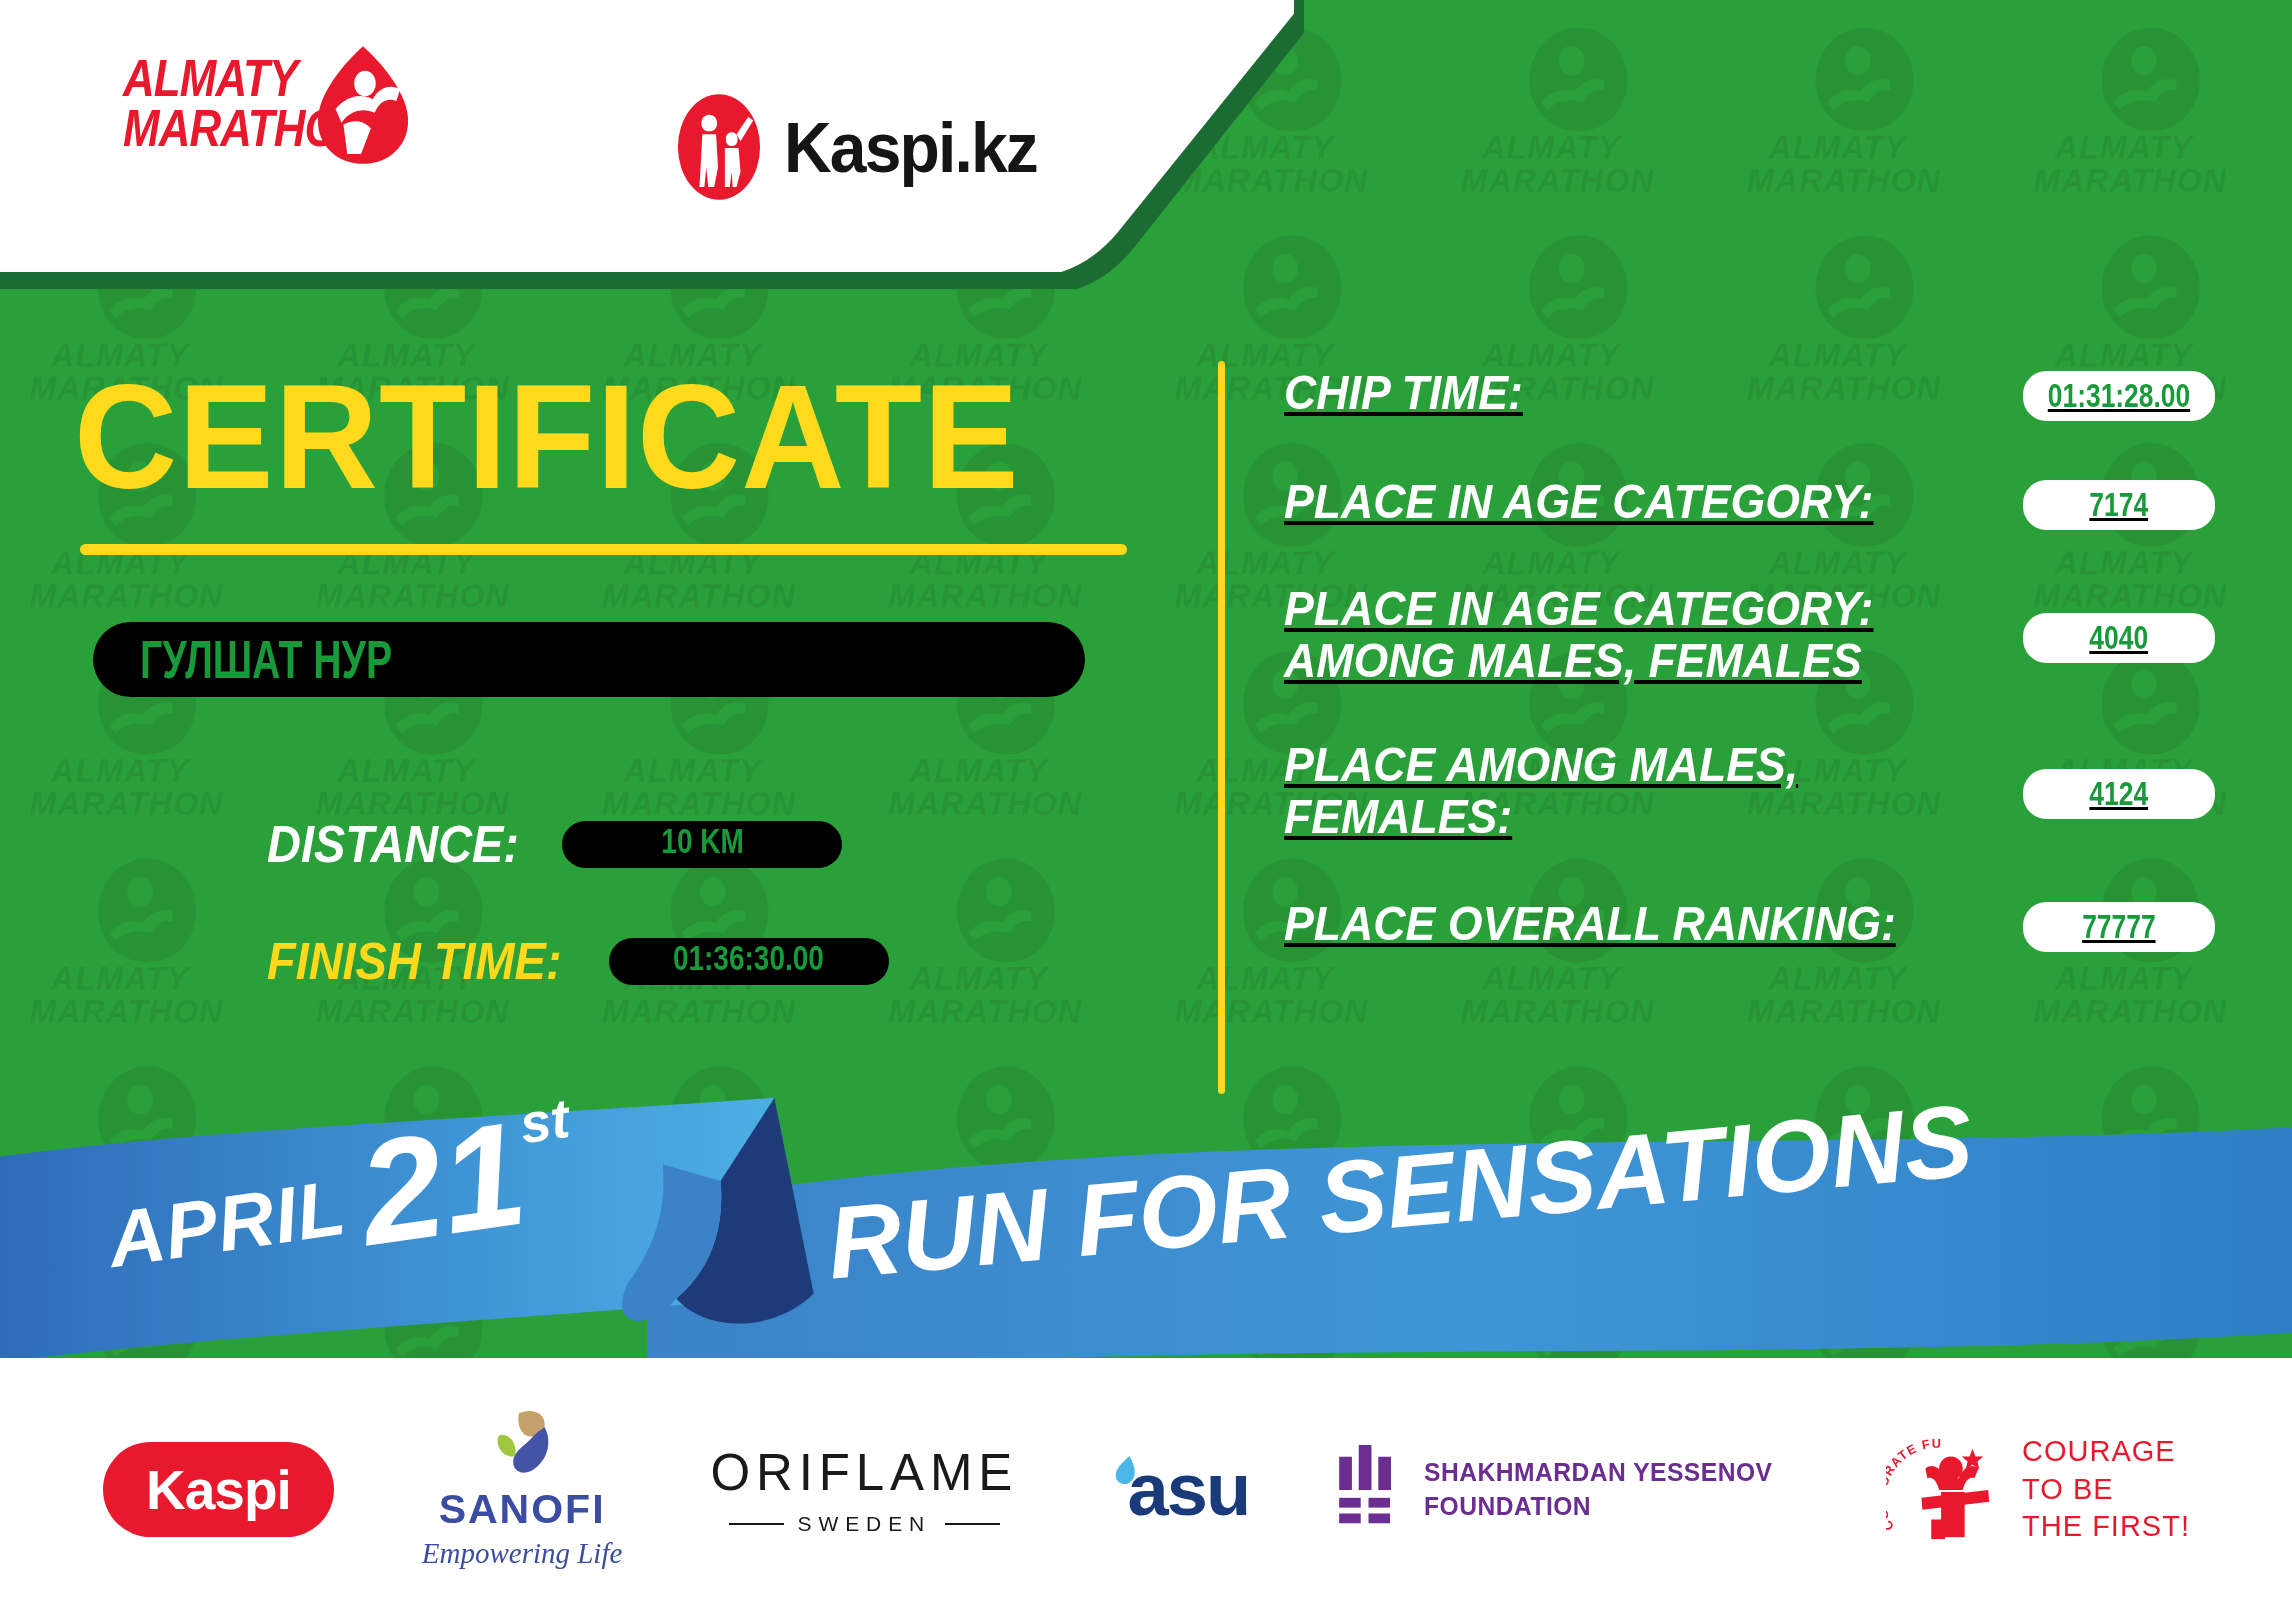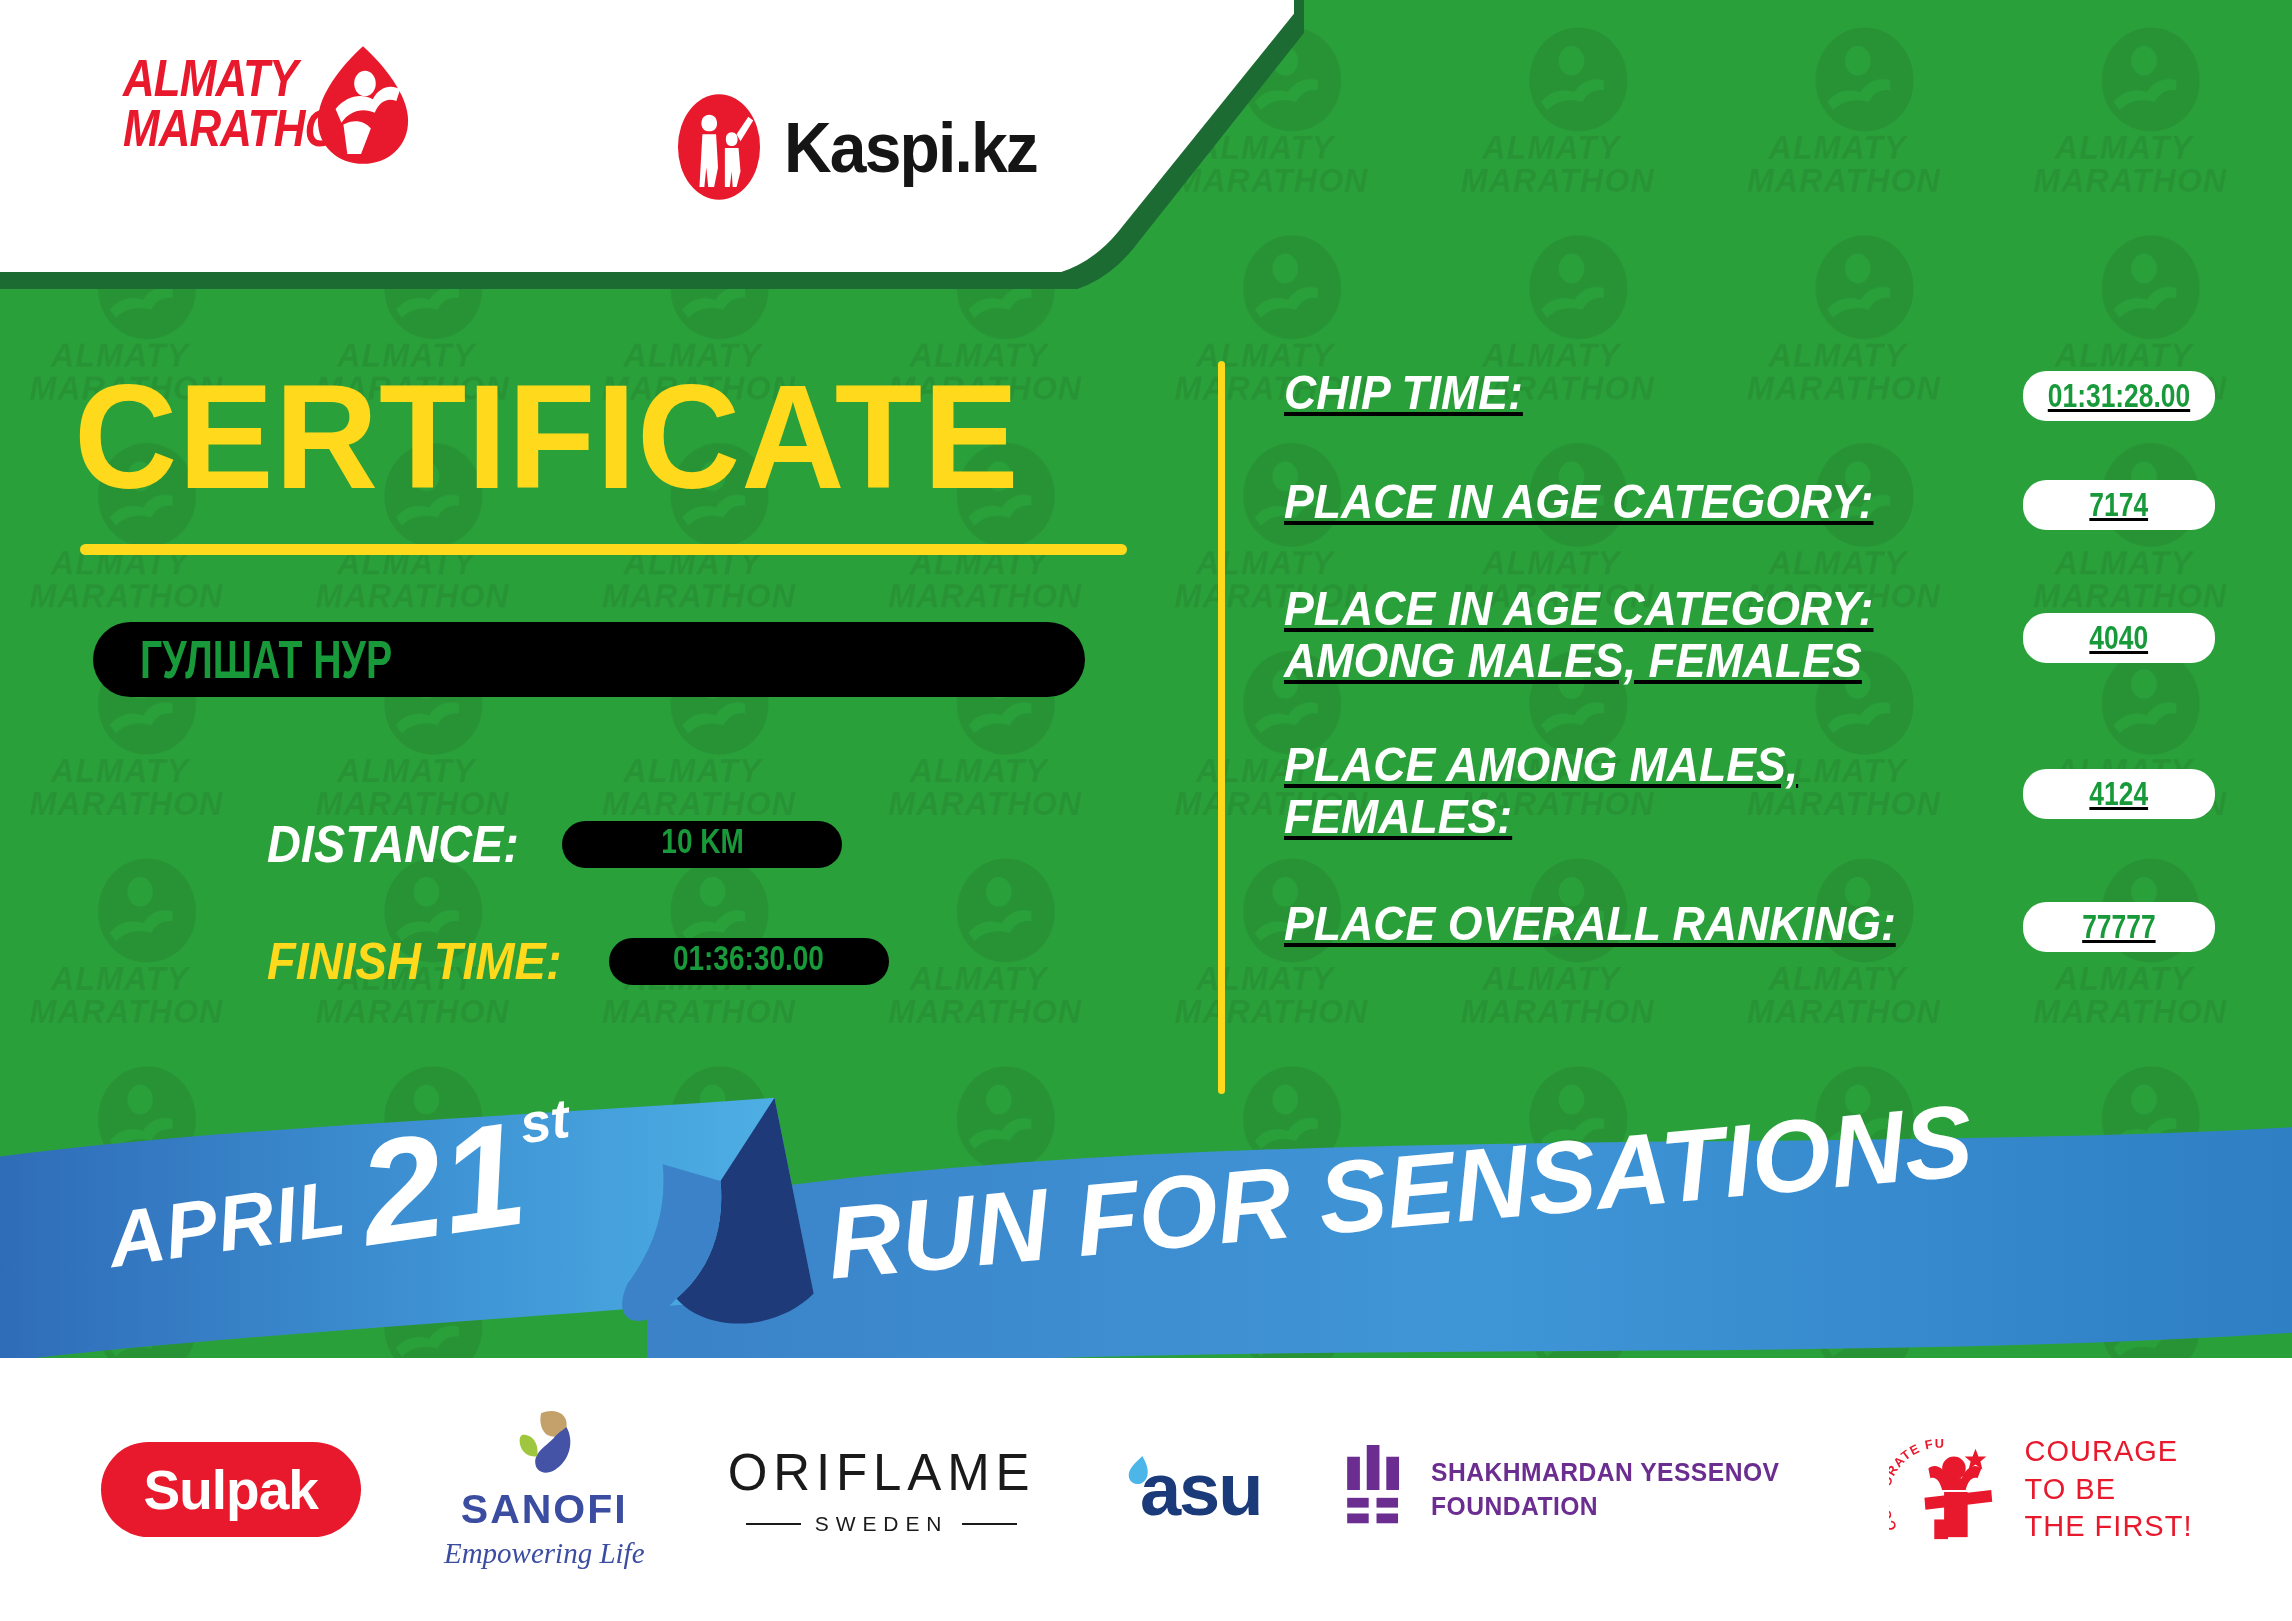--- a/index.html
+++ b/index.html
@@ -448,21 +448,21 @@
     <span class="mon">APRIL</span>
     <span class="day">21</span>
     <span class="sup">st</span>
   </div>
 
   <div class="ribbon-slogan">RUN FOR SENSATIONS</div>
 
   <div id="footer">
 
     <div class="sponsor sulpak">
-      <span class="t">Sulpak</span>
+      <span class="t">Kaspi</span>
     </div>
 
     <div class="sponsor sanofi">
       <svg width="84" height="73" viewBox="0 0 86 74" xmlns="http://www.w3.org/2000/svg">
         <path d="M40 4 C54 -2 68 4 66 18 C64 28 54 30 46 26 C40 22 38 12 40 4 Z" fill="#c4a06a"></path>
         <path d="M66 18 C74 32 70 52 54 62 C44 68 34 64 34 54 C34 42 48 36 54 28 C60 22 64 20 66 18 Z" fill="#4453a6"></path>
         <path d="M22 26 C32 26 38 36 36 48 C26 50 18 42 18 32 C18 28 20 26 22 26 Z" fill="#9ec73f"></path>
       </svg>
       <div class="nm">SANOFI</div>
       <div class="tag">Empowering Life</div>

